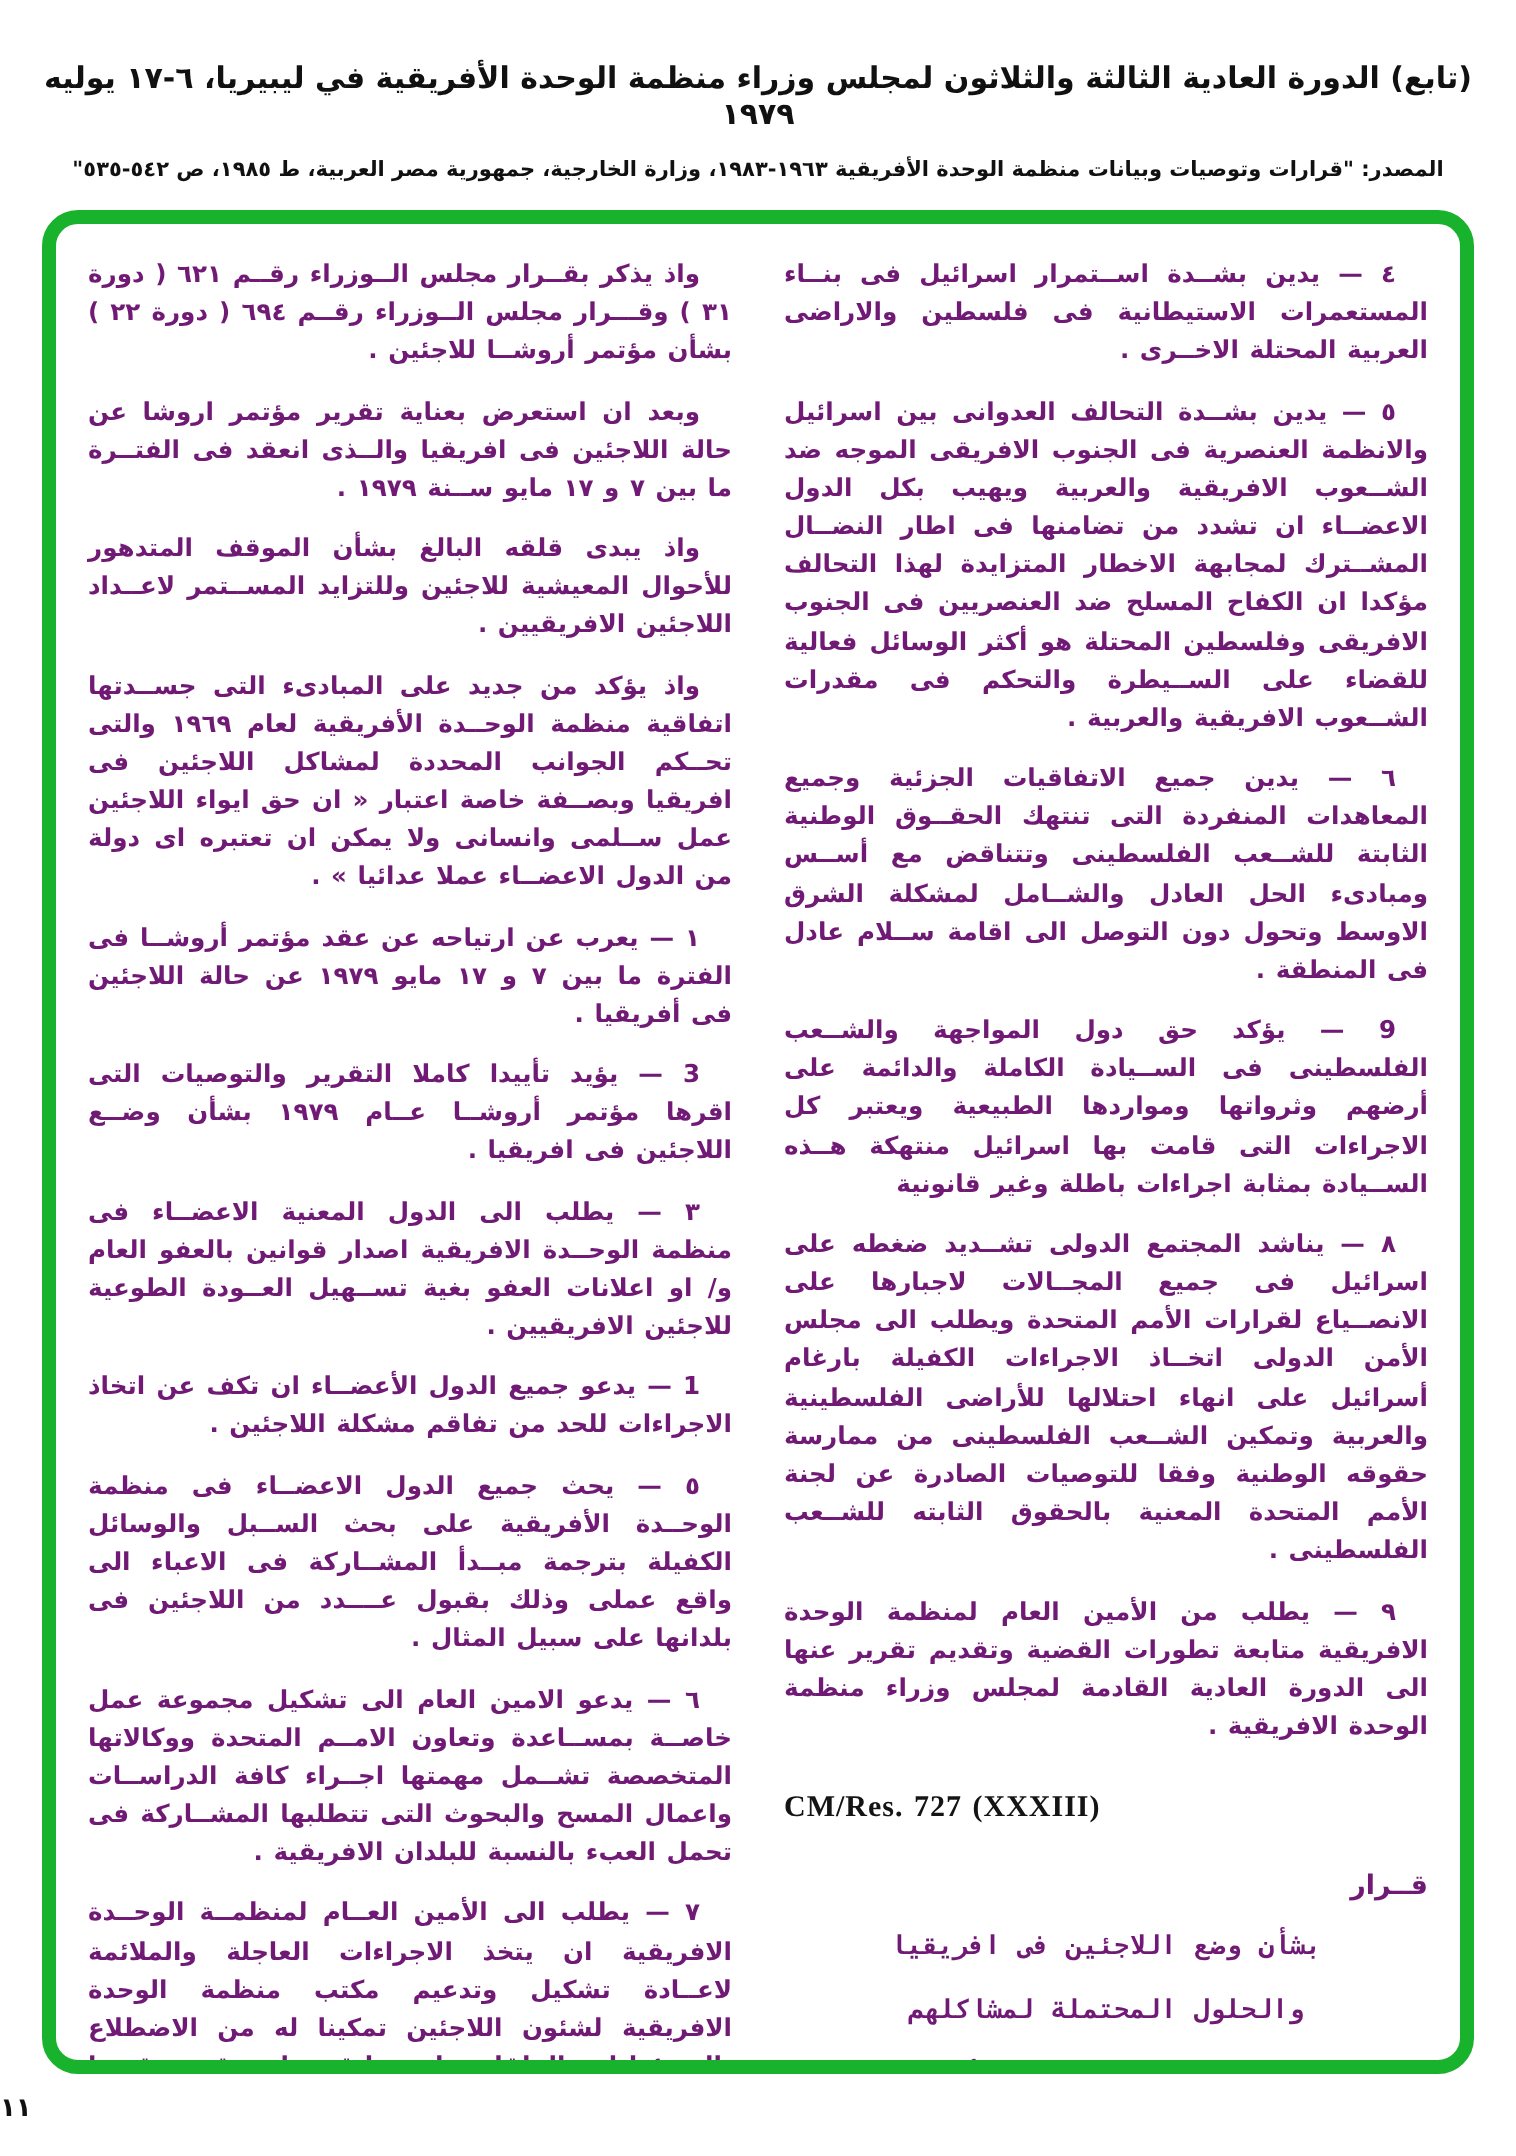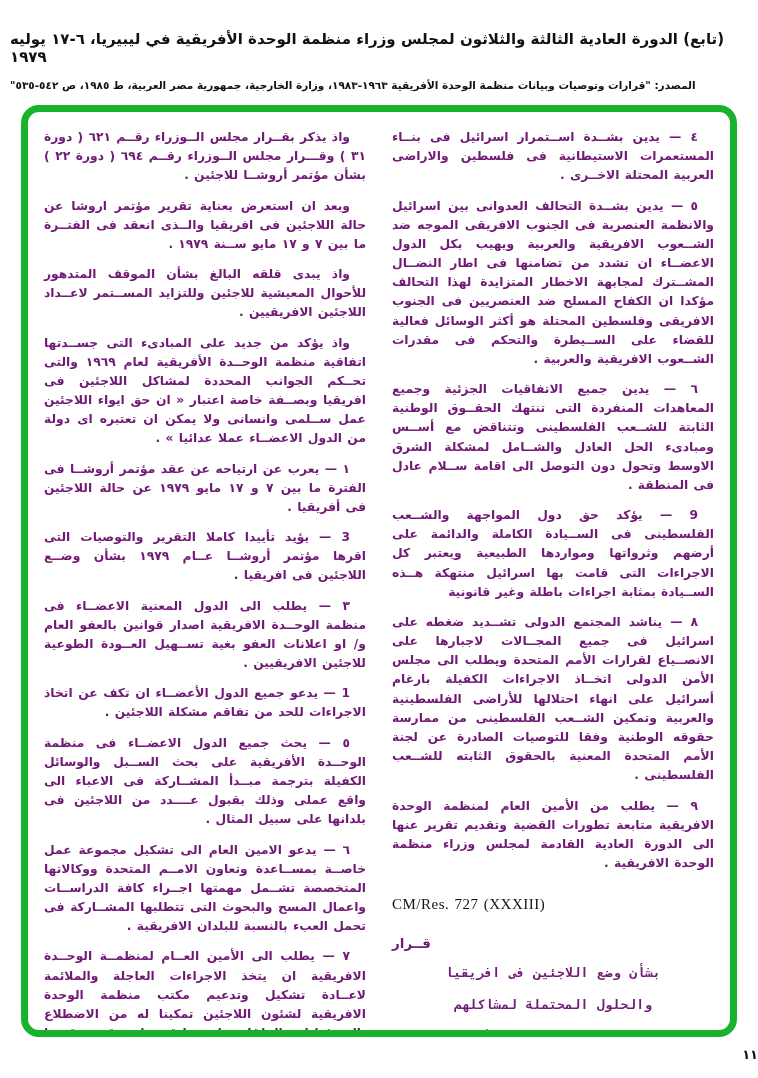--- a/index.html
+++ b/index.html
@@ -17,21 +17,21 @@
     position: relative;
     width: 758px;
     height: 1078px;
     background: #ffffff;
   }
   .page-header {
     position: absolute;
     top: 30px;
     left: 10px;
     right: 10px;
-    text-align: left;
+    text-align: center;
     direction: rtl;
   }
   .header-title {
     font-size: 15px;
     font-weight: bold;
     letter-spacing: 0;
     color: #111;
   }
   .header-source {
     margin-top: 13px;
@@ -72,45 +72,45 @@
     line-height: 1.56;
     text-indent: 16px;
     color: #701a75;
     word-spacing: 1px;
   }
   .res-id {
     direction: ltr;
     text-align: left;
     text-indent: 0;
     font-family: "Liberation Serif", serif;
-    font-weight: 400;
+    font-weight: 700;
     font-size: 15px;
     letter-spacing: 0.5px;
     margin: 20px 0 8px 0;
     color: #141414;
   }
   .res-heading {
-    text-align: left;
+    text-align: right;
     text-indent: 0;
     margin: 16px 0 10px 0;
     font-size: 13.5px;
   }
   .res-sub {
     text-align: center;
     text-indent: 0;
     margin: 0 0 12px 0;
     font-size: 13px;
     font-family: Liberation Mono, monospace;
   }
   .page-number {
     position: absolute;
     bottom: 16px;
     left: 0;
     right: 0;
-    text-align: right;
+    text-align: left;
     font-size: 13px;
     font-weight: bold;
     color: #111;
   }
 </style>
 </head>
 <body>
 
 <div class="page">
 

